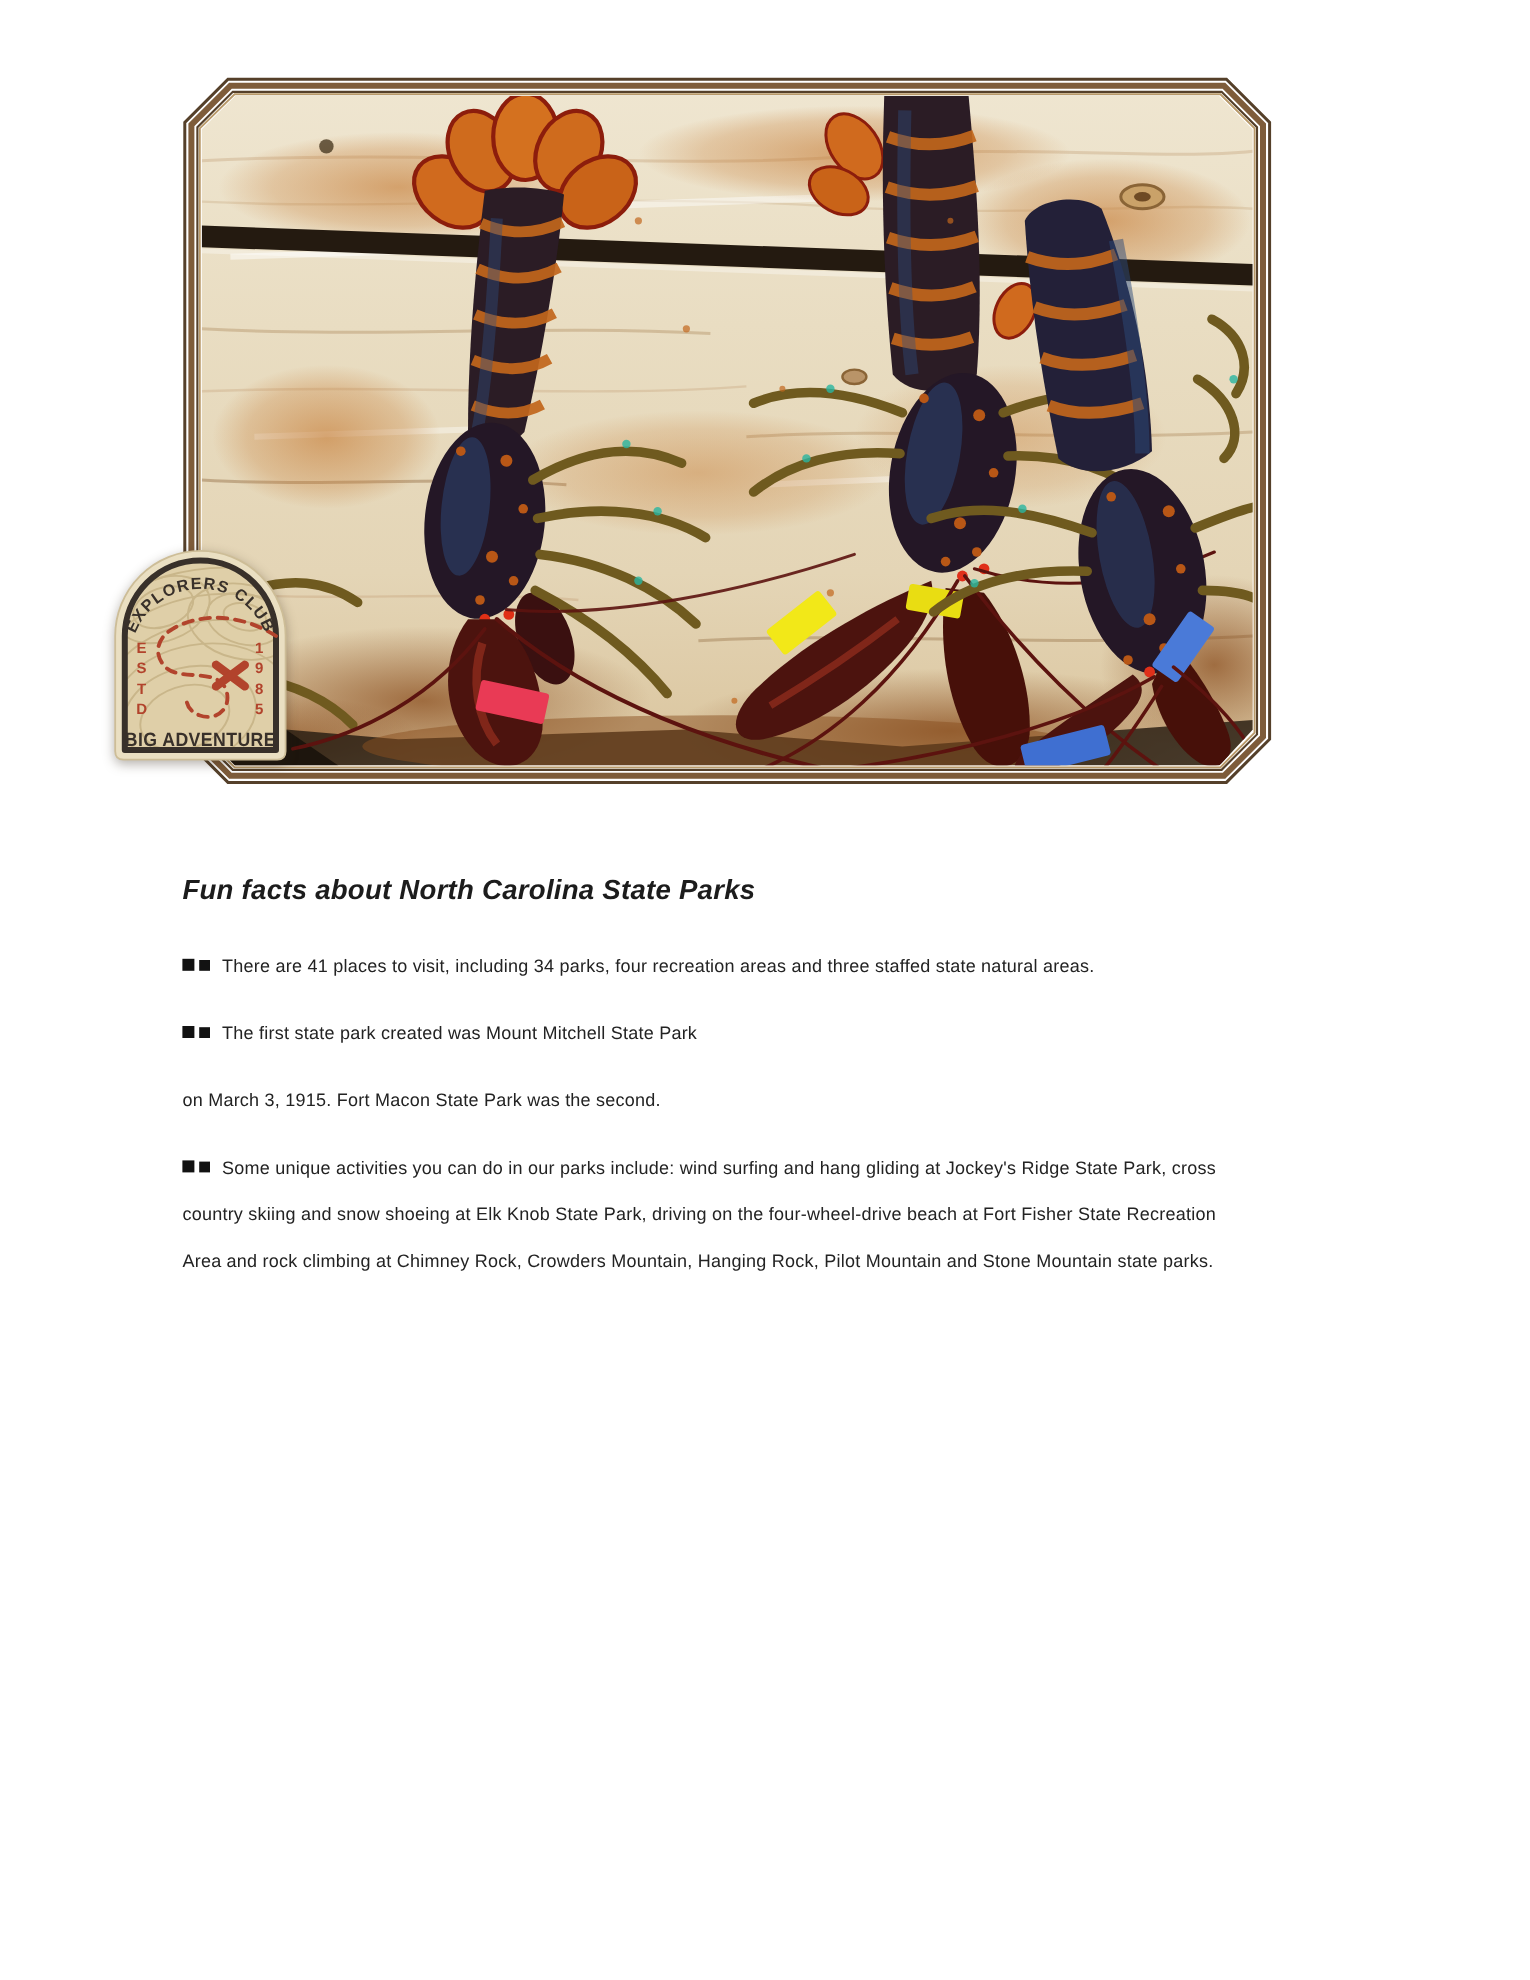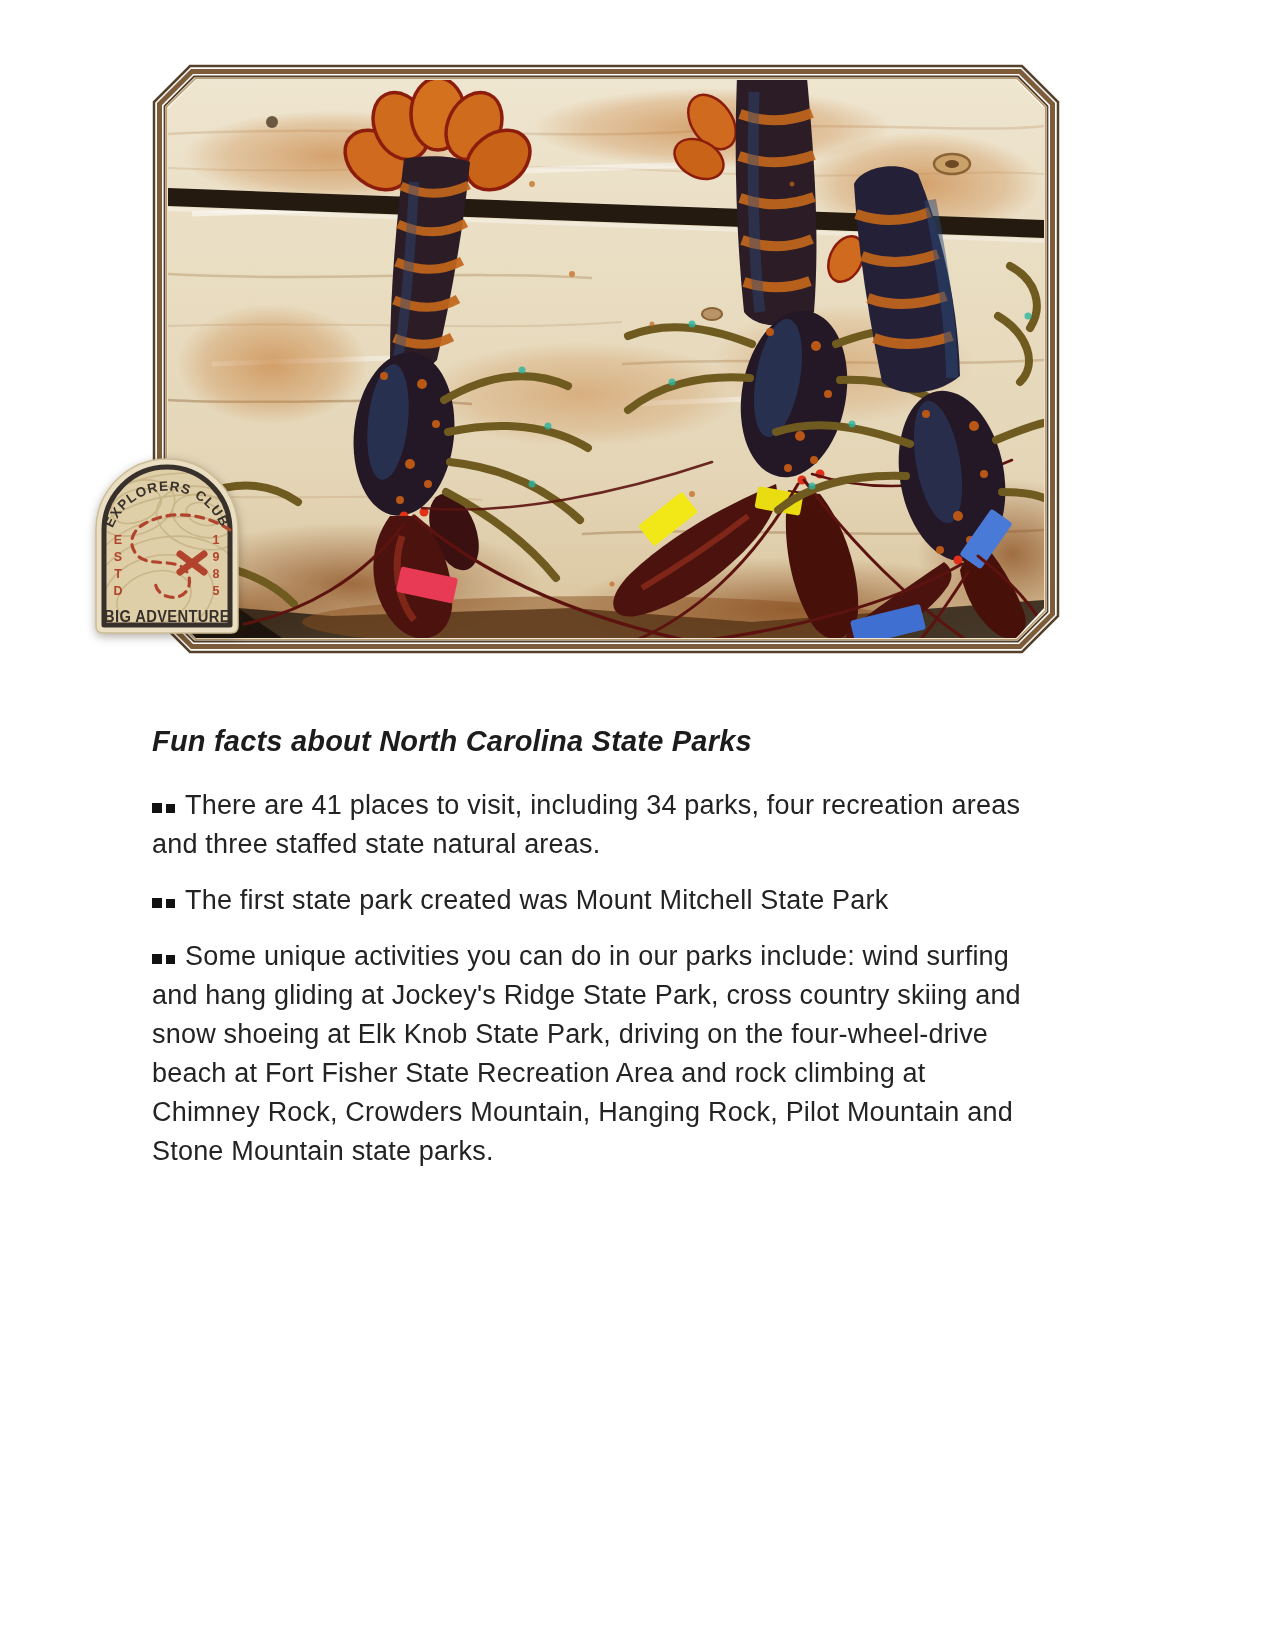--- a/index.html
+++ b/index.html
@@ -5,24 +5,24 @@
   html,body{margin:0;padding:0;background:#ffffff;}
   .page{
     position:relative;width:1275px;height:1650px;background:#ffffff;overflow:hidden;
     font-family:"Liberation Sans", sans-serif;
   }
   .photo-wrap{position:absolute;left:152px;top:64px;width:908px;height:590px;}
   .badge-wrap{position:absolute;left:84px;top:446px;width:166px;height:192px;z-index:5;
     filter:drop-shadow(0 3px 5px rgba(40,30,15,.35));}
   .article{position:absolute;left:152px;top:726px;width:872px;color:#232323;}
   .article h1{
-    margin:0 0 30px 0;font-size:29px;line-height:30px;font-weight:bold;font-style:italic;
+    margin:0 0 30px 0;font-size:23px;line-height:30px;font-weight:bold;font-style:italic;
     color:#1c1c1c;letter-spacing:.2px;
   }
-  .article p{margin:0 0 17px 0;font-size:27px;line-height:39px;letter-spacing:.2px;color:#232323;}
+  .article p{margin:0 0 17px 0;font-size:15px;line-height:39px;letter-spacing:.2px;color:#232323;}
   .bullets{display:inline-block;margin-right:10px;}
   .sq{display:inline-block;background:#121212;vertical-align:1px;}
   .sq1{width:10px;height:10px;}
   .sq2{width:9px;height:9px;margin-left:4px;}
   
   .badge-arc{font-weight:800;font-size:13.5px;letter-spacing:1.1px;fill:#38302a;}
   .badge-side{font-weight:bold;font-size:12.5px;fill:#b2432c;}
   .badge-bottom{font-weight:800;font-size:16px;fill:#38302a;letter-spacing:.4px;}
 </style>
 </head>
@@ -324,17 +324,18 @@
 
       <text x="83" y="176" text-anchor="middle" class="badge-bottom" textLength="126" lengthAdjust="spacingAndGlyphs">BIG ADVENTURE</text>
     </svg>
   </div>
 
   <div class="article">
     <h1>Fun facts about North Carolina State Parks</h1>
     <div id="paragraphs">
         <p><span class="bullets"><span class="sq sq1"></span><span class="sq sq2"></span></span>There are 41 places to visit, including 34 parks, four recreation areas and three staffed state natural areas.</p>
         <p><span class="bullets"><span class="sq sq1"></span><span class="sq sq2"></span></span>The first state park created was Mount Mitchell State Park</p>
+        <p>on March 3, 1915. Fort Macon State Park was the second.</p>
         <p><span class="bullets"><span class="sq sq1"></span><span class="sq sq2"></span></span>Some unique activities you can do in our parks include: wind surfing and hang gliding at Jockey's Ridge State Park, cross country skiing and snow shoeing at Elk Knob State Park, driving on the four-wheel-drive beach at Fort Fisher State Recreation Area and rock climbing at Chimney Rock, Crowders Mountain, Hanging Rock, Pilot Mountain and Stone Mountain state parks.</p>
       </div>
   </div>
 
 </div>
 
 </body></html>

